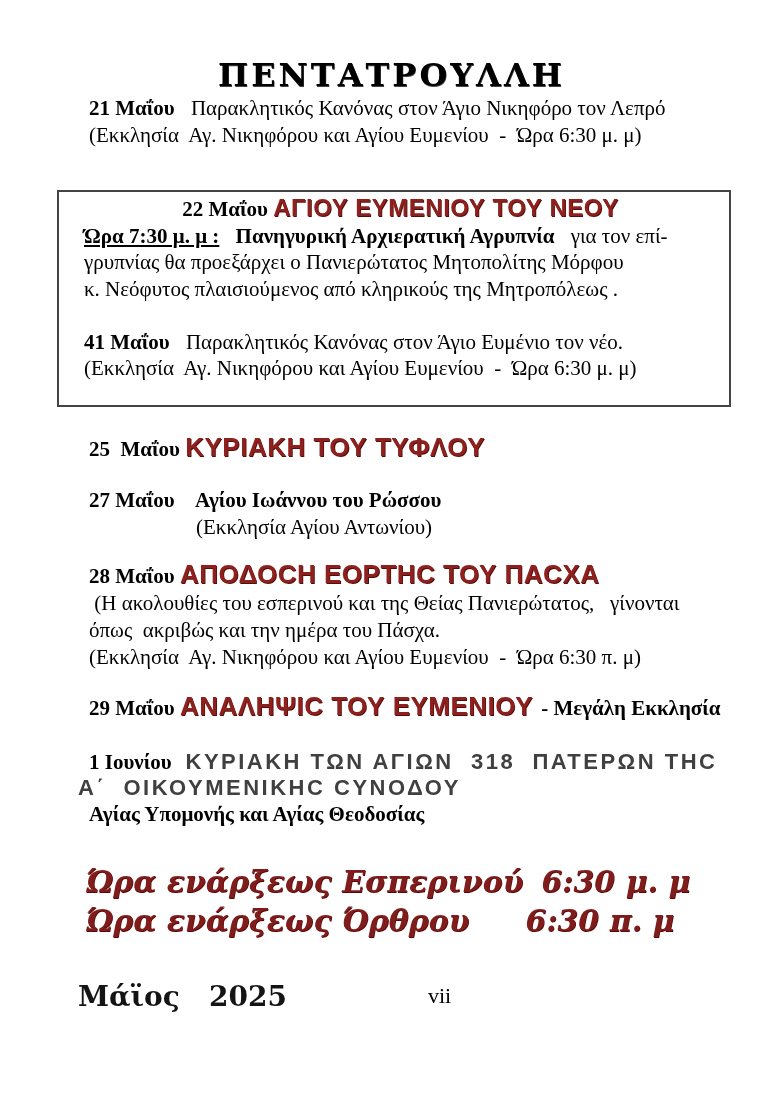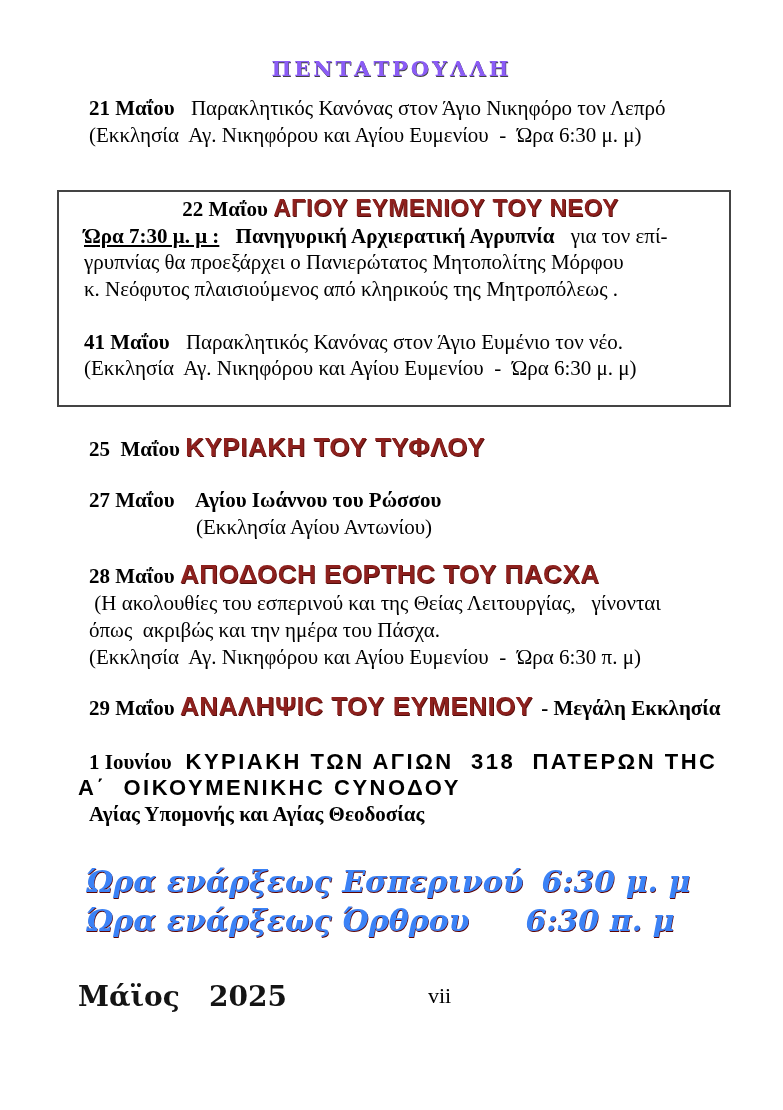--- a/index.html
+++ b/index.html
@@ -14,23 +14,23 @@
   }
   .abs{position:absolute;}
   .pre{white-space:pre-wrap;margin-left:11px;}
 
   
   .doc-title{
     top:56px;left:0;width:100%;
     text-align:center;
     font-family:"DejaVu Serif", serif;
     font-weight:bold;
-    font-size:21px;
+    font-size:32px;
     letter-spacing:3px;
-    color:#8b5cf6;
+    color:#000000;
     text-shadow:0.5px 0.5px 0 #444;
   }
 
   .bodyline{font-size:21px;line-height:27px;}
   .b{font-weight:bold;}
 
   .entry{left:78px;width:660px;}
 
   
   .eventbox{
@@ -52,35 +52,35 @@
     color:#8e211e;
     text-shadow:0.8px 0.8px 0 #520d0b;
     white-space:pre-wrap;
   }
   
   .reduncial{
     font-family:"Liberation Sans", sans-serif;
     font-weight:600;
     font-size:22px;
     letter-spacing:2.5px;
-    color:#000000;
+    color:#404040;
     white-space:pre-wrap;
   }
   .indent27{padding-left:107px;}
   .suffix{margin-left:8px;}
 
   
   .sched{
     left:75px;width:660px;
     font-family:"DejaVu Serif", serif;
     font-style:italic;
     font-weight:bold;
     font-size:30px;
     line-height:39px;
-    color:#3b82f6;
+    color:#7f1d1d;
     text-shadow:0.5px 0.5px 0 #5e0404;
   }
   .sched .time1{margin-left:18px;}
   .sched .time2{margin-left:56px;}
 
   
   .footer-month{
     top:980px;left:78px;
     font-family:"DejaVu Serif", serif;
     font-weight:bold;
@@ -134,21 +134,21 @@
     <div>
       <span class="b pre">27 Μαΐου</span><span class="b pre">  Αγίου Ιωάννου του Ρώσσου</span>
     </div>
     <div class="indent27 pre">(Εκκλησία Αγίου Αντωνίου)</div>
   </div>
 
   <div class="abs entry bodyline" style="top:561px;">
     <div>
       <span class="b pre">28 Μαΐου </span><span class="redhead" style="font-size:26px;">ΑΠΟΔΟCΗ ΕΟΡΤΗC ΤΟΥ ΠΑCΧΑ</span>
     </div>
-    <div class="pre"> (Η ακολουθίες του εσπερινού και της Θείας Λειτουργίας,   γίνονται</div>
+    <div class="pre"> (Η ακολουθίες του εσπερινού και της Θείας Πανιερώτατος,   γίνονται</div>
     <div class="pre">όπως  ακριβώς και την ημέρα του Πάσχα.</div>
     <div class="pre">(Εκκλησία  Αγ. Νικηφόρου και Αγίου Ευμενίου  -  Ώρα 6:30 π. μ)</div>
   </div>
 
   <div class="abs entry bodyline" style="top:693px;">
     <span class="b pre">29 Μαΐου </span><span class="redhead" style="font-size:26px;">ΑΝΑΛΗΨΙC ΤΟΥ ΕΥΜΕΝΙΟΥ</span><span class="b suffix pre">- Μεγάλη Εκκλησία</span>
   </div>
 
   <div class="abs entry bodyline" style="top:749px;line-height:26px;">
     <div>

